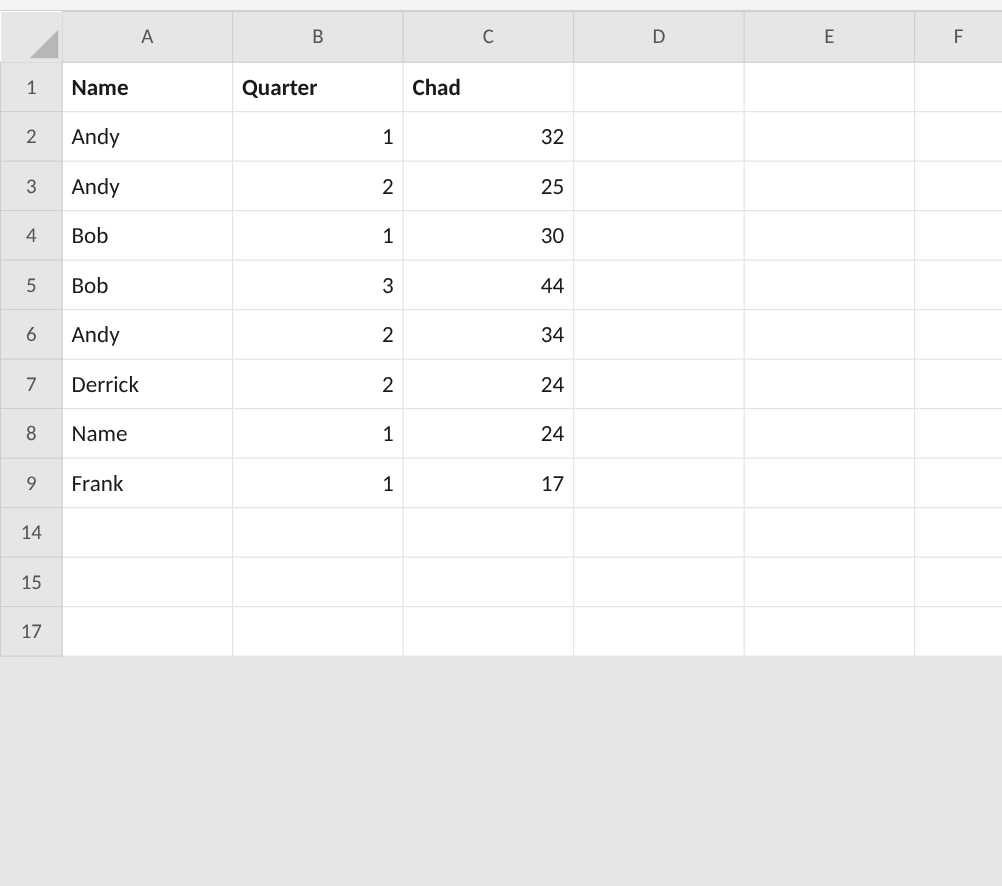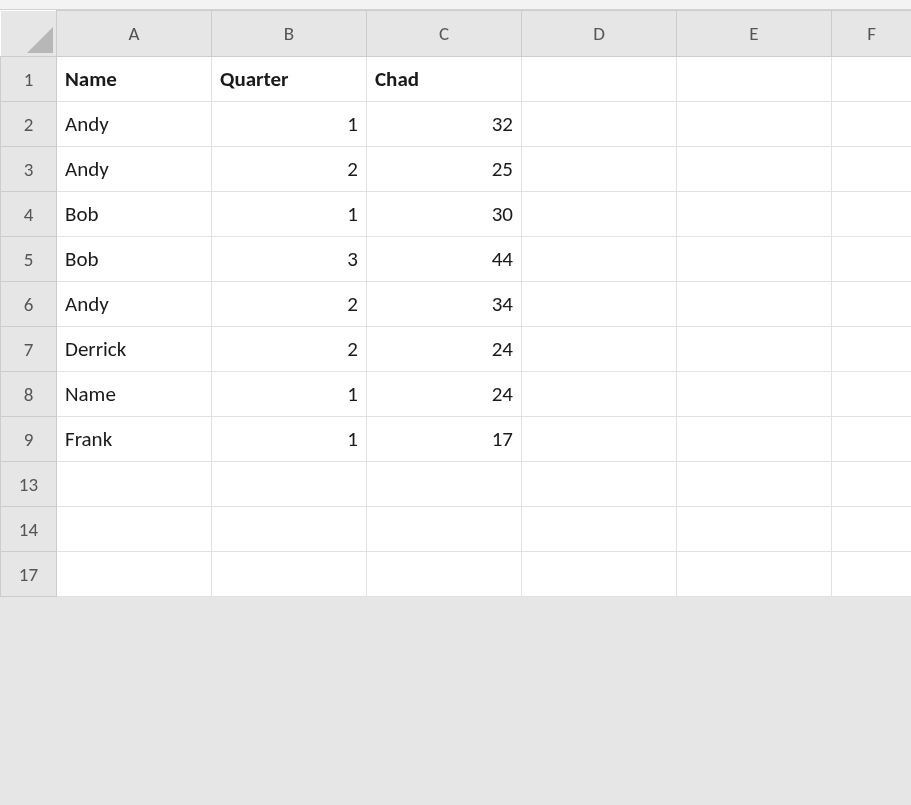--- a/index.html
+++ b/index.html
@@ -189,30 +189,30 @@
         <tr>
           <th class="row-header">9</th>
           <td class="cell text">Frank</td>
           <td class="cell num">1</td>
           <td class="cell num">17</td>
           <td class="cell"></td>
           <td class="cell"></td>
           <td class="cell"></td>
         </tr>
         <tr>
-          <th class="row-header">13</th>
-          <td class="cell"></td>
-          <td class="cell"></td>
-          <td class="cell"></td>
-          <td class="cell"></td>
-          <td class="cell"></td>
-          <td class="cell"></td>
-        </tr>
-        <tr>
           <th class="row-header">14</th>
+          <td class="cell"></td>
+          <td class="cell"></td>
+          <td class="cell"></td>
+          <td class="cell"></td>
+          <td class="cell"></td>
+          <td class="cell"></td>
+        </tr>
+        <tr>
+          <th class="row-header">15</th>
           <td class="cell"></td>
           <td class="cell"></td>
           <td class="cell"></td>
           <td class="cell"></td>
           <td class="cell"></td>
           <td class="cell"></td>
         </tr>
         <tr>
           <th class="row-header">17</th>
           <td class="cell"></td>

